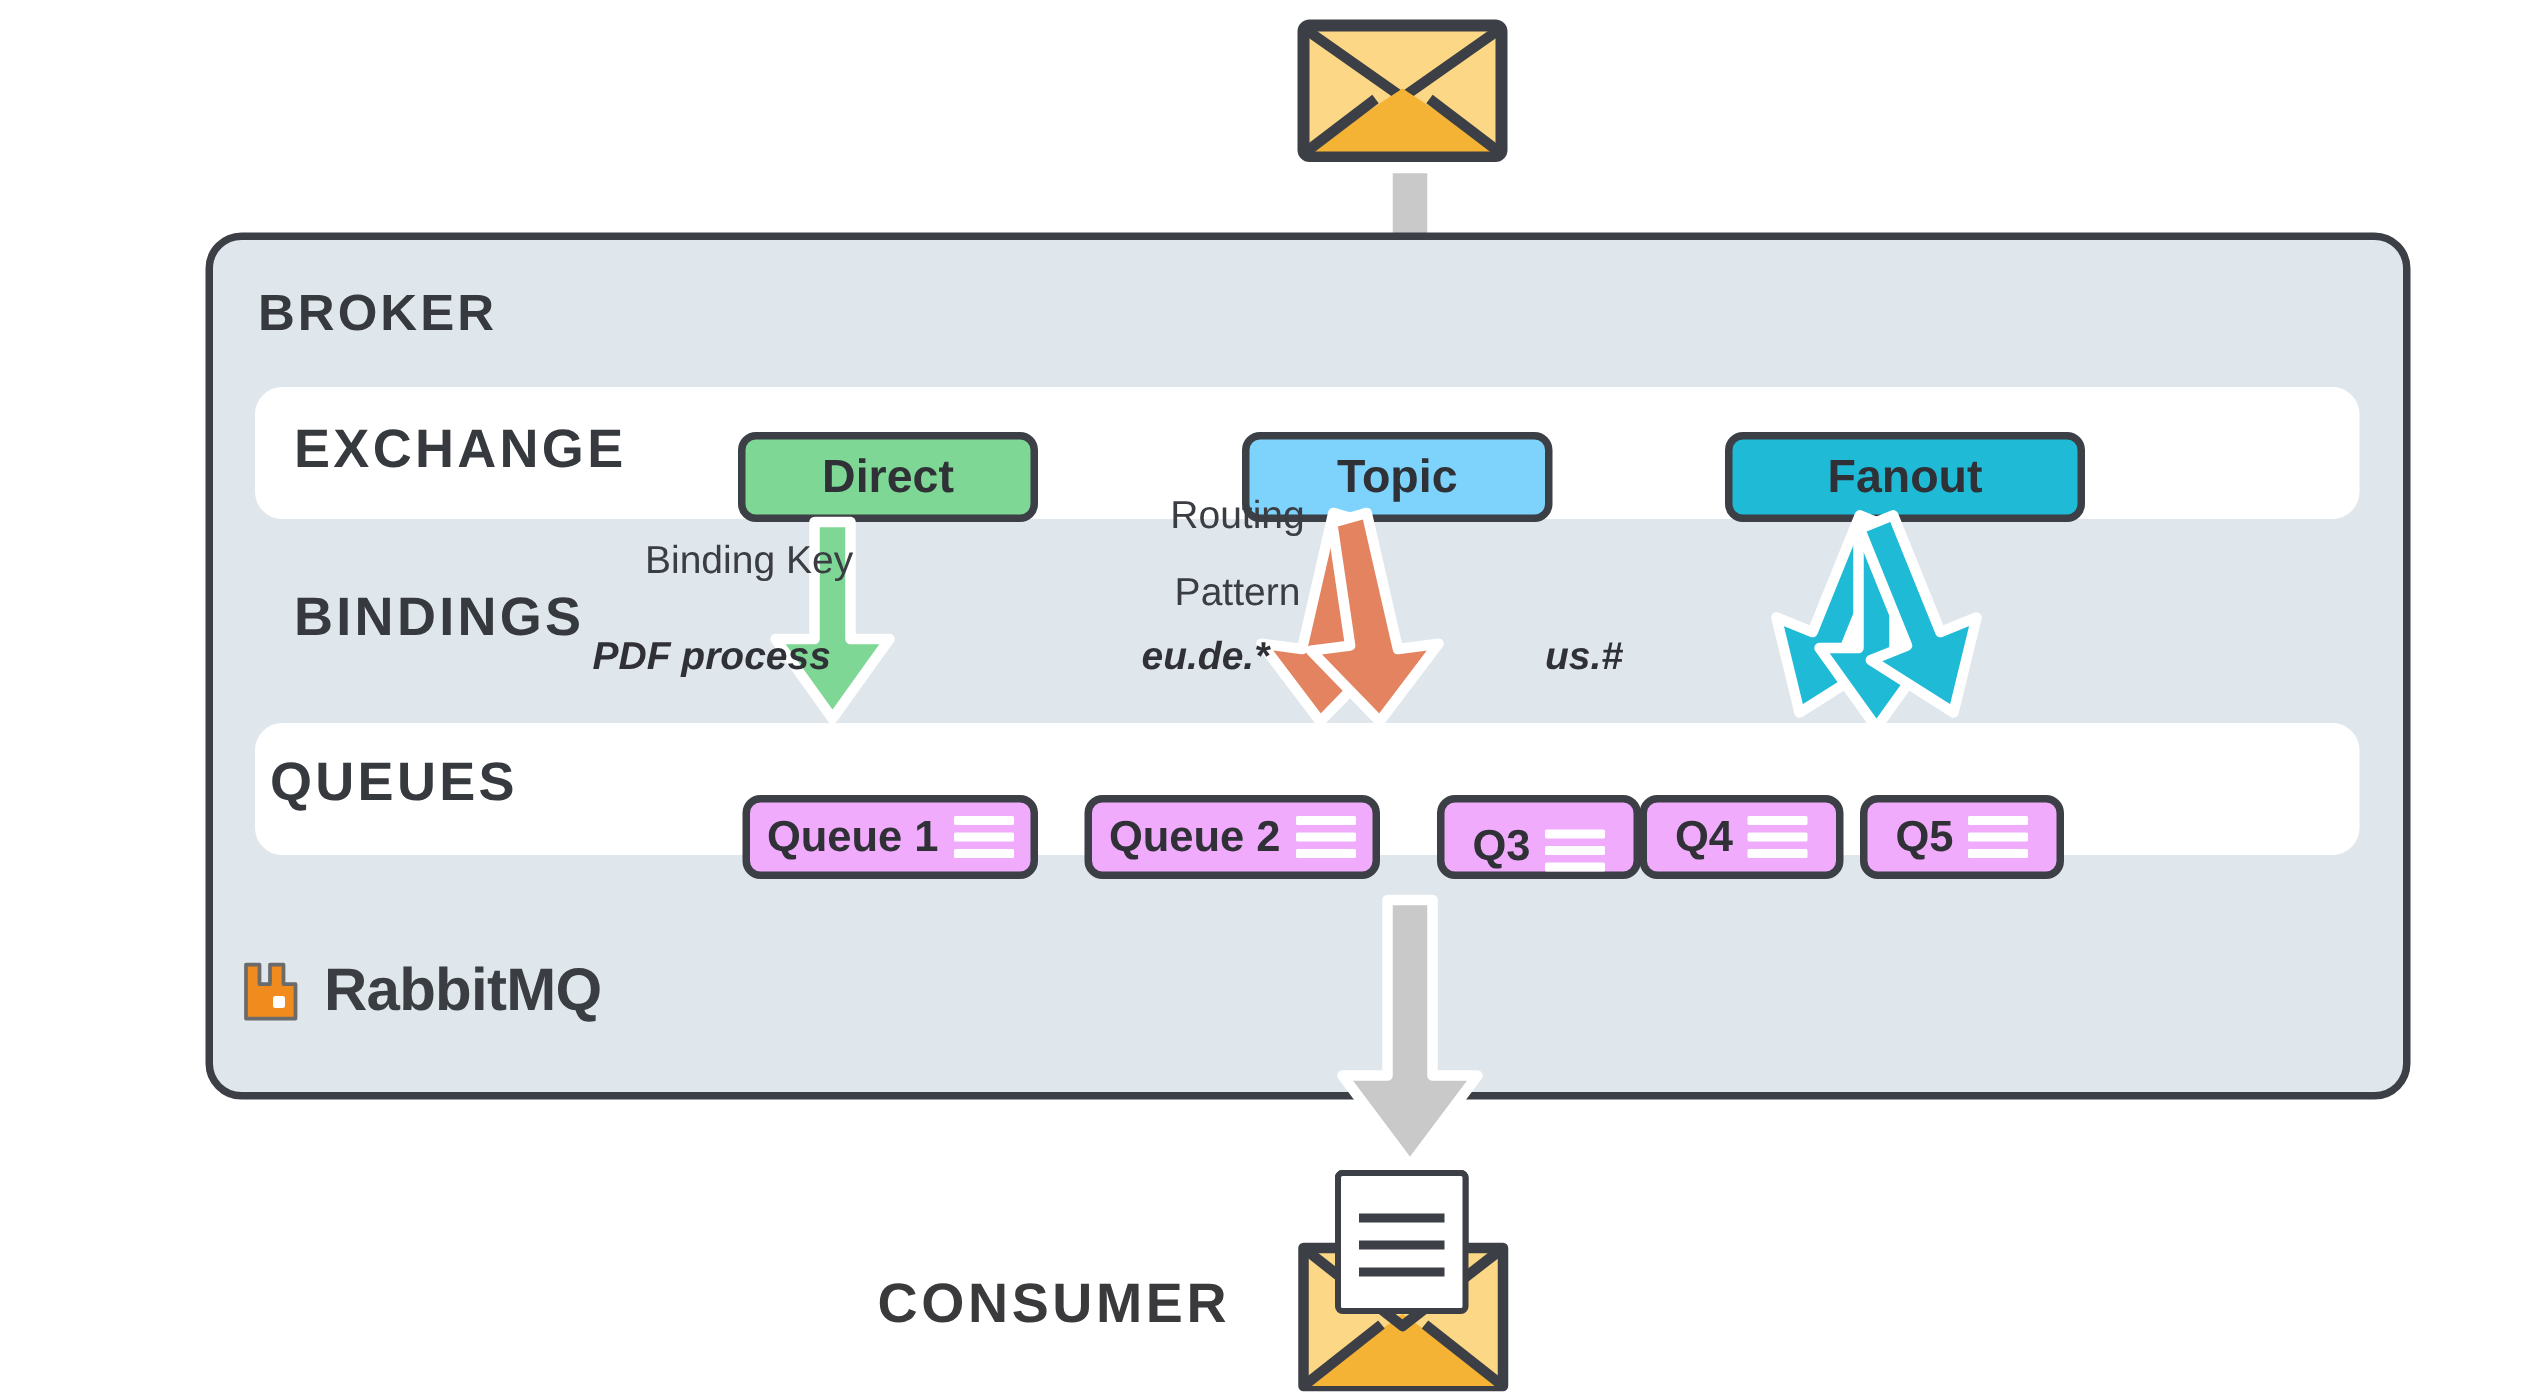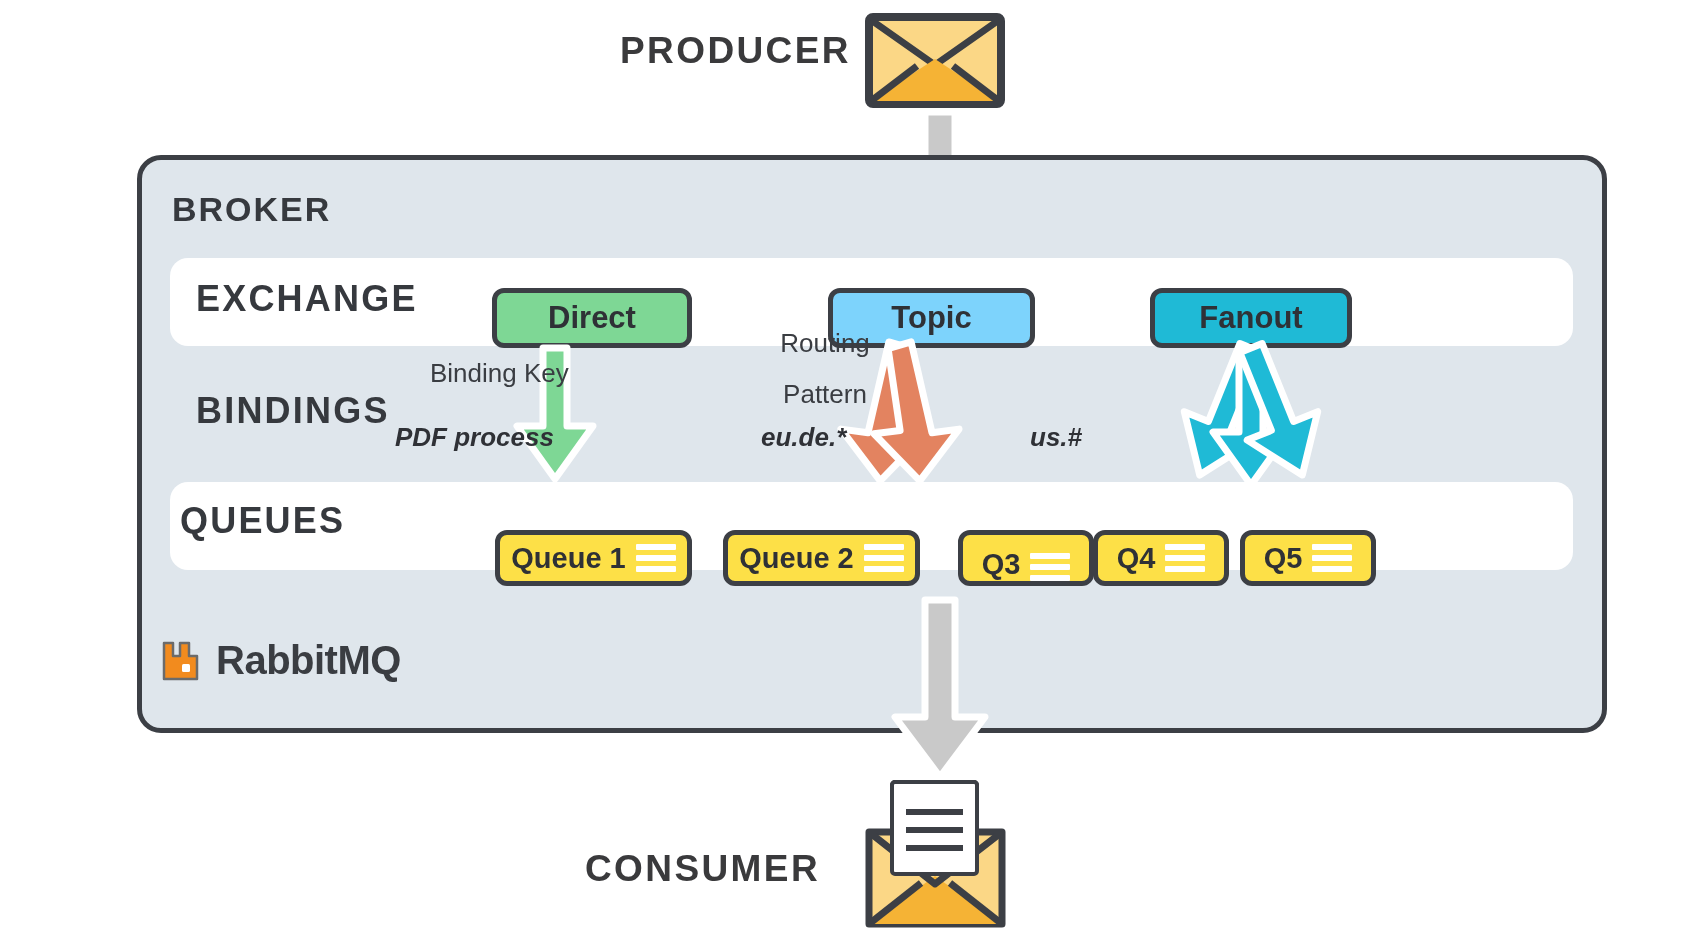--- a/index.html
+++ b/index.html
@@ -74,32 +74,32 @@
     border: 5px solid #3c3f45;
     border-radius: 12px;
     font-weight: bold;
     font-size: 31px;
     color: #2f3136;
     height: 60px;
     white-space: nowrap;
   }
   #pill-direct { left: 492px; top: 288px; width: 200px; background: #7ed795; }
   #pill-topic  { left: 828px; top: 288px; width: 207px; background: #7dd3fc; }
-  #pill-fanout { left: 1150px; top: 288px; width: 202px; background: #1fbad6; }
+  #pill-fanout { left: 1150px; top: 288px; width: 240px; background: #1fbad6; }
 
   
   .queue-pill {
     position: absolute;
     display: flex;
     align-items: center;
     justify-content: center;
     gap: 10px;
     border: 5px solid #3c3f45;
     border-radius: 12px;
-    background: #fde047;
+    background: #f0abfc;
     height: 56px;
     font-weight: bold;
     font-size: 29px;
     color: #2f3136;
     white-space: nowrap;
   }
   .q-lines {
     display: inline-flex;
     flex-direction: column;
     justify-content: center;
@@ -141,21 +141,20 @@
     color: #3a3d42;
   }
 
   svg { display: block; overflow: visible; }
 </style>
 </head>
 <body>
 
 <div id="stage">
 
-  <div class="abs role-label" style="left:620px; top:30px;">PRODUCER</div>
 
   <div class="envelope" style="left:865px; top:13px;">
     <svg width="140" height="95" viewBox="0 0 140 95">
       <rect x="4" y="4" width="132" height="87" rx="4" fill="#fbd786" stroke="#3c3f45" stroke-width="8"></rect>
       <path d="M6 7 L70 52 L134 7" fill="none" stroke="#3c3f45" stroke-width="7" stroke-linejoin="round"></path>
       <path d="M6 88 L70 46 L134 88 Z" fill="#f5b335" stroke="none"></path>
       <path d="M6 88 L52 53" fill="none" stroke="#3c3f45" stroke-width="7"></path>
       <path d="M134 88 L88 53" fill="none" stroke="#3c3f45" stroke-width="7"></path>
     </svg>
   </div>

